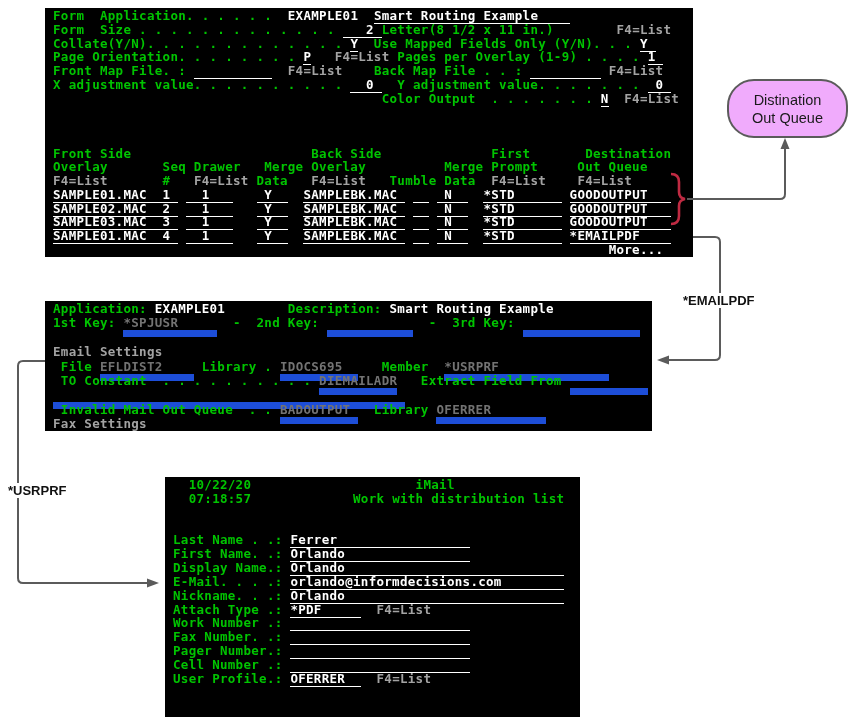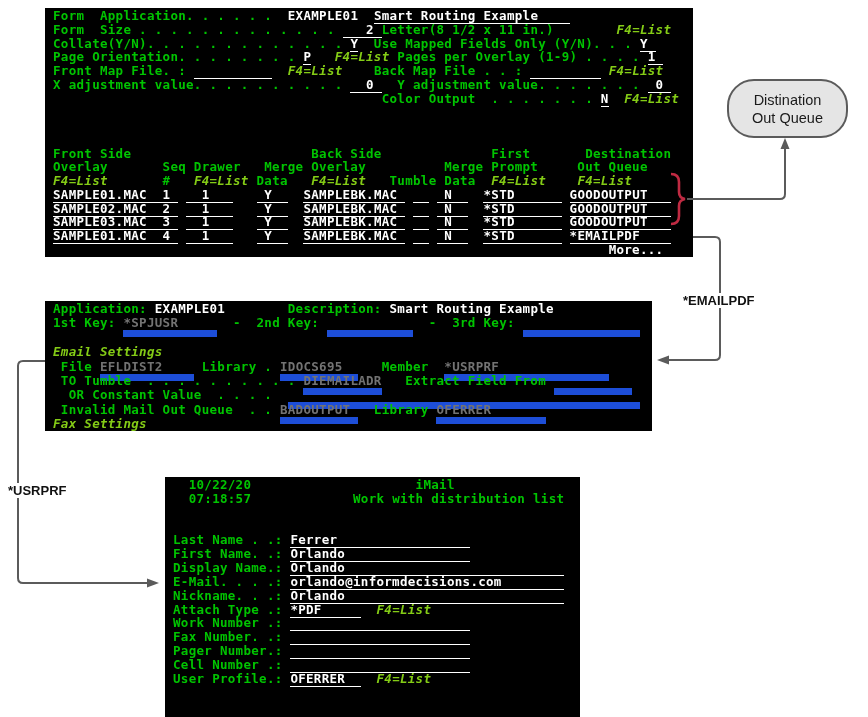--- a/index.html
+++ b/index.html
@@ -5,27 +5,27 @@
   html,body{margin:0;padding:0;background:#ffffff;}
   #canvas{position:relative;width:868px;height:717px;background:#ffffff;overflow:hidden;
           font-family:"DejaVu Sans Mono",monospace;}
   .screen{position:absolute;background:#000;overflow:hidden;box-sizing:border-box;
           padding:1px 8px;font-weight:bold;letter-spacing:0.3px;}
   #routing{left:45px;top:8px;width:648px;height:249px;font-size:12.5px;line-height:13.75px;}
   #email{left:45px;top:295px;width:607px;height:130px;font-size:12.5px;line-height:14.4px;margin-top:6px;}
   #imail{left:165px;top:477px;width:415px;height:281px;font-size:12.5px;line-height:13.85px;}
   .t-line{white-space:pre;}
   .seg-g{color:#00c400;}
-  .seg-b{color:#84cc16;font-style:italic;}
+  .seg-b{color:#a3a3a3;}
   .seg-w{color:#ffffff;}
   .seg-wu{color:#ffffff;border-bottom:1px solid #ffffff;}
   .seg-gu{color:#737373;border-bottom:7px solid #1d4ed8;}
   #overlay{position:absolute;left:0;top:0;z-index:5;pointer-events:none;}
   #bubble{position:absolute;left:727px;top:79px;width:117px;height:55px;z-index:4;
-          border:2px solid #5b5b5b;border-radius:27px;background:#e5e5e5;
+          border:2px solid #5b5b5b;border-radius:27px;background:#f0abfc;
           display:flex;flex-direction:column;align-items:center;justify-content:center;
           font-family:"Liberation Sans",sans-serif;font-size:14.5px;line-height:18px;color:#1a1a1a;}
   .edge-label{position:absolute;z-index:6;background:#ffffff;padding:0 3px;
           font-family:"Liberation Sans",sans-serif;font-weight:bold;font-size:13px;color:#111111;}
   #lblEmailpdf{left:680px;top:293px;}
   #lblUsrprf{left:5px;top:483px;}
 </style>
 </head>
 <body>
 
@@ -51,22 +51,22 @@
       <div class="t-line"><span class="seg-wu">SAMPLE01.MAC </span><span class="seg-wu"> 4 </span><span class="seg-g"> </span><span class="seg-wu">  1   </span><span class="seg-g">   </span><span class="seg-wu"> Y  </span><span class="seg-g">  </span><span class="seg-wu">SAMPLEBK.MAC </span><span class="seg-g"> </span><span class="seg-wu">  </span><span class="seg-g"> </span><span class="seg-wu"> N  </span><span class="seg-g">  </span><span class="seg-wu">*STD      </span><span class="seg-g"> </span><span class="seg-wu">*EMAILPDF    </span></div>
       <div class="t-line"><span class="seg-g">                                                                       </span><span class="seg-w">More...</span></div>
     </div>
 
   <div id="email" class="screen">
       <div class="t-line"><span class="seg-g">Application: </span><span class="seg-w">EXAMPLE01</span><span class="seg-g">        Description: </span><span class="seg-w">Smart Routing Example</span></div>
       <div class="t-line"><span class="seg-g">1st Key: </span><span class="seg-gu">*SPJUSR     </span><span class="seg-g">  -  </span><span class="seg-g">2nd Key: </span><span class="seg-gu">           </span><span class="seg-g">  -  </span><span class="seg-g">3rd Key: </span><span class="seg-gu">               </span></div>
       <div class="t-line">&nbsp;</div>
       <div class="t-line"><span class="seg-b">Email Settings</span></div>
       <div class="t-line"><span class="seg-g"> File </span><span class="seg-gu">EFLDIST2    </span><span class="seg-g"> Library . </span><span class="seg-gu">IDOCS695  </span><span class="seg-g">   Member  </span><span class="seg-gu">*USRPRF              </span></div>
-      <div class="t-line"><span class="seg-g"> TO Tumble  . . . . . . . . . . </span><span class="seg-gu">DIEMAILADR</span><span class="seg-g">   Extract Field From </span><span class="seg-gu">          </span></div>
-      <div class="t-line"><span class="seg-g">  OR Constant Value  . . . .  </span><span class="seg-gu">                                             </span></div>
+      <div class="t-line"><span class="seg-g"> TO Constant  . . . . . . . . . . </span><span class="seg-gu">DIEMAILADR</span><span class="seg-g">   Extract Field From </span><span class="seg-gu">          </span></div>
+      <div class="t-line"><span class="seg-gu">                                             </span></div>
       <div class="t-line"><span class="seg-g"> Invalid Mail Out Queue  . . </span><span class="seg-gu">BADOUTPUT </span><span class="seg-g">  Library </span><span class="seg-gu">OFERRER       </span></div>
       <div class="t-line"><span class="seg-b">Fax Settings</span></div>
     </div>
 
   <div id="imail" class="screen">
       <div class="t-line"><span class="seg-g">  10/22/20</span><span class="seg-g">                     </span><span class="seg-g">iMail</span></div>
       <div class="t-line"><span class="seg-g">  07:18:57</span><span class="seg-g">             </span><span class="seg-g">Work with distribution list</span></div>
       <div class="t-line">&nbsp;</div>
       <div class="t-line">&nbsp;</div>
       <div class="t-line"><span class="seg-g">Last Name . .: </span><span class="seg-wu">Ferrer                 </span></div>

